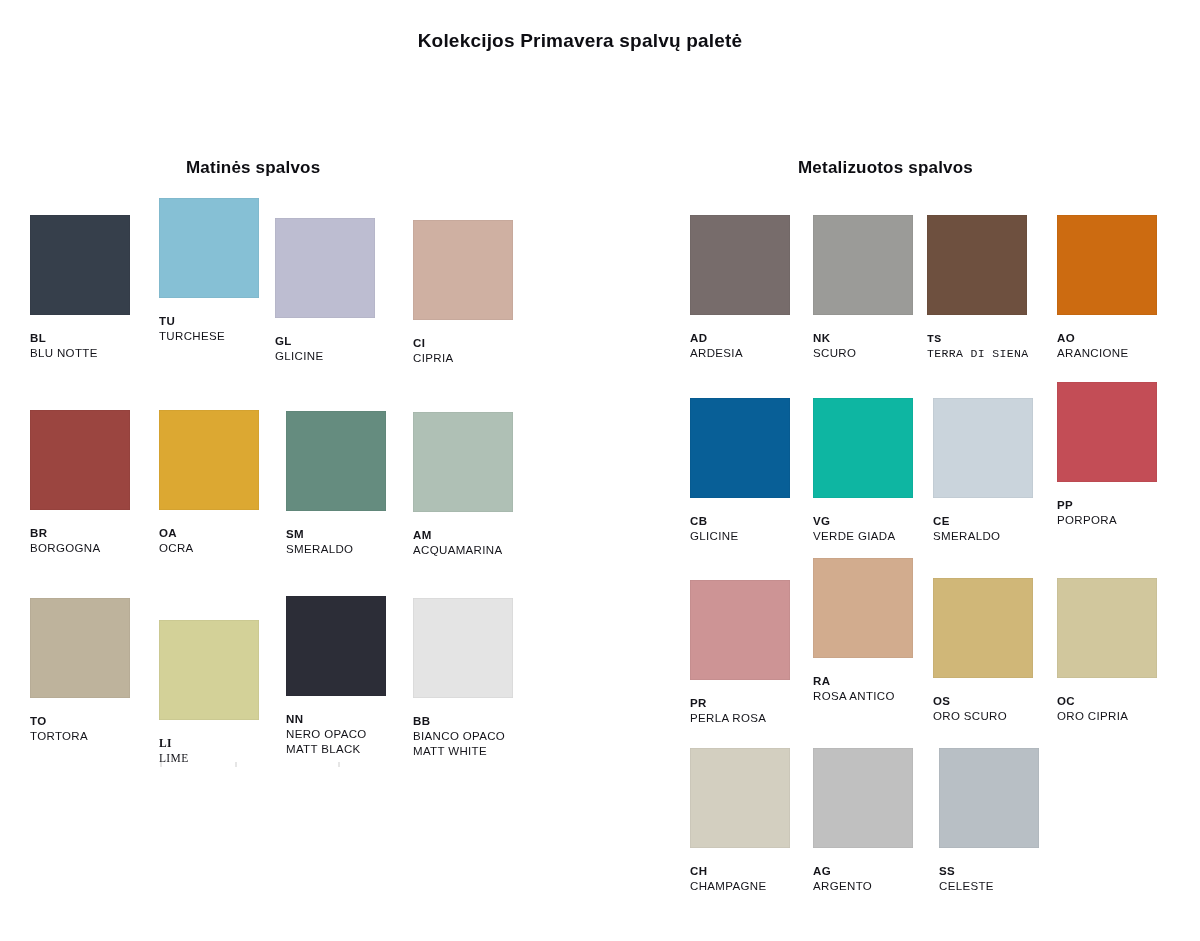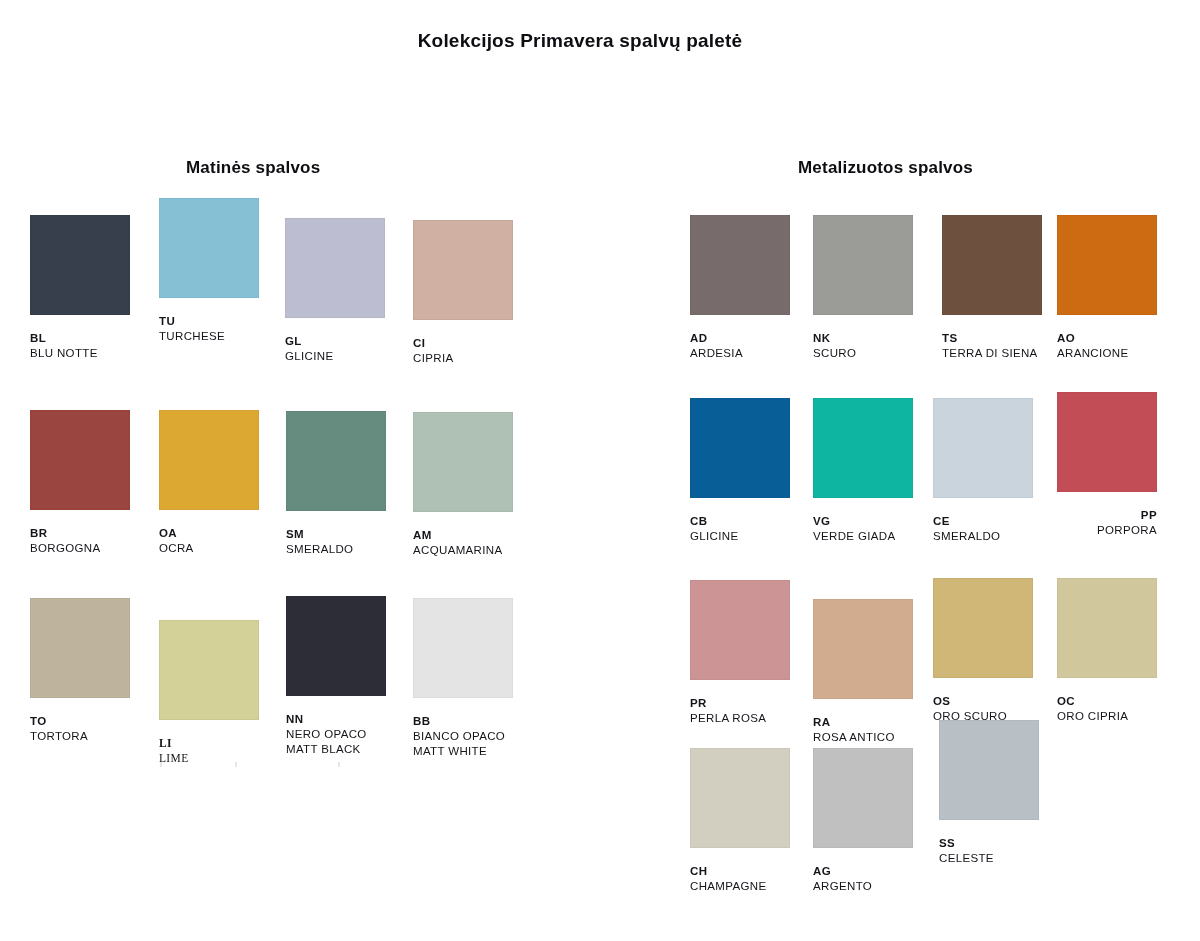--- a/index.html
+++ b/index.html
@@ -115,21 +115,21 @@
           <div class="cell-name">BLU NOTTE</div>
         </div>
       </div>
       <div class="cell" style="left: 159px; top: 198px;">
         <div class="swatch" title="TURCHESE" style="background: rgb(134, 192, 213);"></div>
         <div class="cell-label">
           <div class="cell-code">TU</div>
           <div class="cell-name">TURCHESE</div>
         </div>
       </div>
-      <div class="cell" style="left: 285px; top: 218px;">
+      <div class="cell" style="left: 275px; top: 218px;">
         <div class="swatch" title="GLICINE" style="background: rgb(189, 189, 209);"></div>
         <div class="cell-label">
           <div class="cell-code">GL</div>
           <div class="cell-name">GLICINE</div>
         </div>
       </div>
       <div class="cell" style="left: 413px; top: 220px;">
         <div class="swatch" title="CIPRIA" style="background: rgb(207, 176, 162);"></div>
         <div class="cell-label">
           <div class="cell-code">CI</div>
@@ -207,21 +207,21 @@
           <div class="cell-name">ARDESIA</div>
         </div>
       </div>
       <div class="cell" style="left: 133px; top: 215px;">
         <div class="swatch" title="NICKEL" style="background: rgb(155, 155, 152);"></div>
         <div class="cell-label">
           <div class="cell-code">NK</div>
           <div class="cell-name">SCURO</div>
         </div>
       </div>
-      <div class="cell" style="left: 262px; top: 215px;">
+      <div class="cell" style="left: 247px; top: 215px; font-family: Liberation Mono, monospace;">
         <div class="swatch" title="TERRA DI SIENA" style="background: rgb(110, 80, 63);"></div>
         <div class="cell-label">
           <div class="cell-code">TS</div>
           <div class="cell-name">TERRA DI SIENA</div>
         </div>
       </div>
       <div class="cell" style="left: 377px; top: 215px;">
         <div class="swatch" title="ARANCIONE" style="background: rgb(204, 107, 17);"></div>
         <div class="cell-label">
           <div class="cell-code">AO</div>
@@ -242,35 +242,35 @@
           <div class="cell-name">VERDE GIADA</div>
         </div>
       </div>
       <div class="cell" style="left: 253px; top: 398px;">
         <div class="swatch" title="CELESTE" style="background: rgb(202, 212, 220);"></div>
         <div class="cell-label">
           <div class="cell-code">CE</div>
           <div class="cell-name">SMERALDO</div>
         </div>
       </div>
-      <div class="cell" style="left: 377px; top: 392px; text-align: right;">
+      <div class="cell" style="left: 377px; top: 382px;">
         <div class="swatch" title="PORPORA" style="background: rgb(195, 77, 86);"></div>
         <div class="cell-label">
           <div class="cell-code">PP</div>
           <div class="cell-name">PORPORA</div>
         </div>
       </div>
       <div class="cell" style="left: 10px; top: 580px;">
         <div class="swatch" title="PERLA ROSA" style="background: rgb(205, 148, 149);"></div>
         <div class="cell-label">
           <div class="cell-code">PR</div>
           <div class="cell-name">PERLA ROSA</div>
         </div>
       </div>
-      <div class="cell" style="left: 133px; top: 599px;">
+      <div class="cell" style="left: 133px; top: 558px;">
         <div class="swatch" title="ROSA ANTICO" style="background: rgb(210, 172, 142);"></div>
         <div class="cell-label">
           <div class="cell-code">RA</div>
           <div class="cell-name">ROSA ANTICO</div>
         </div>
       </div>
       <div class="cell" style="left: 253px; top: 578px;">
         <div class="swatch" title="ORO SCURO" style="background: rgb(208, 183, 120);"></div>
         <div class="cell-label">
           <div class="cell-code">OS</div>
@@ -291,21 +291,21 @@
           <div class="cell-name">CHAMPAGNE</div>
         </div>
       </div>
       <div class="cell" style="left: 133px; top: 748px;">
         <div class="swatch" title="ARGENTO" style="background: rgb(192, 192, 192);"></div>
         <div class="cell-label">
           <div class="cell-code">AG</div>
           <div class="cell-name">ARGENTO</div>
         </div>
       </div>
-      <div class="cell" style="left: 259px; top: 720px;">
+      <div class="cell" style="left: 259px; top: 748px;">
         <div class="swatch" title="SATINATO" style="background: rgb(184, 191, 197);"></div>
         <div class="cell-label">
           <div class="cell-code">SS</div>
           <div class="cell-name">CELESTE</div>
         </div>
       </div>
     </div>
 </div>
 
 <div class="faint-marks">

